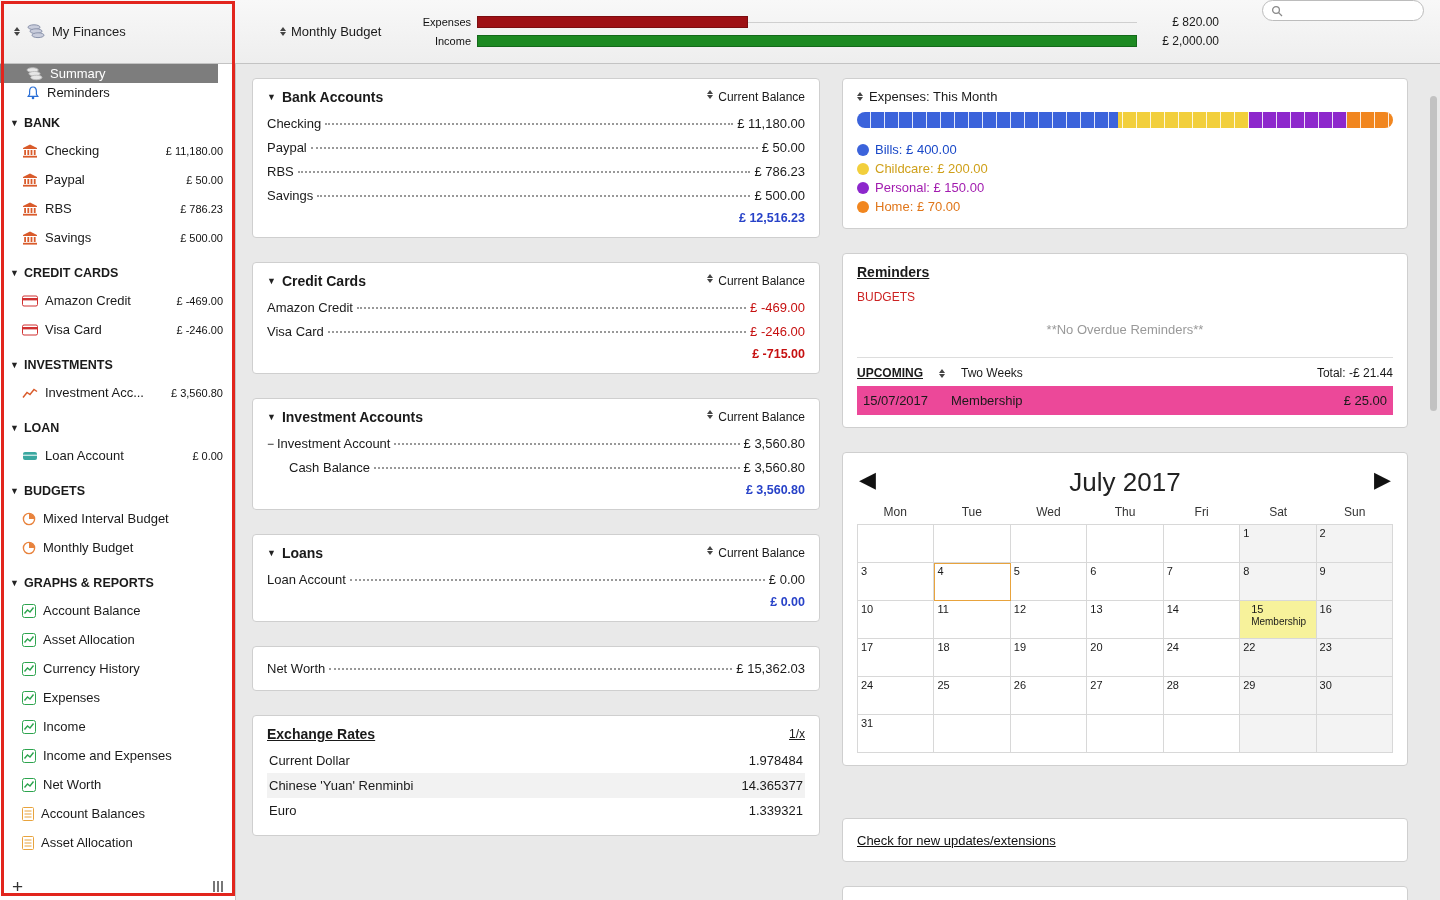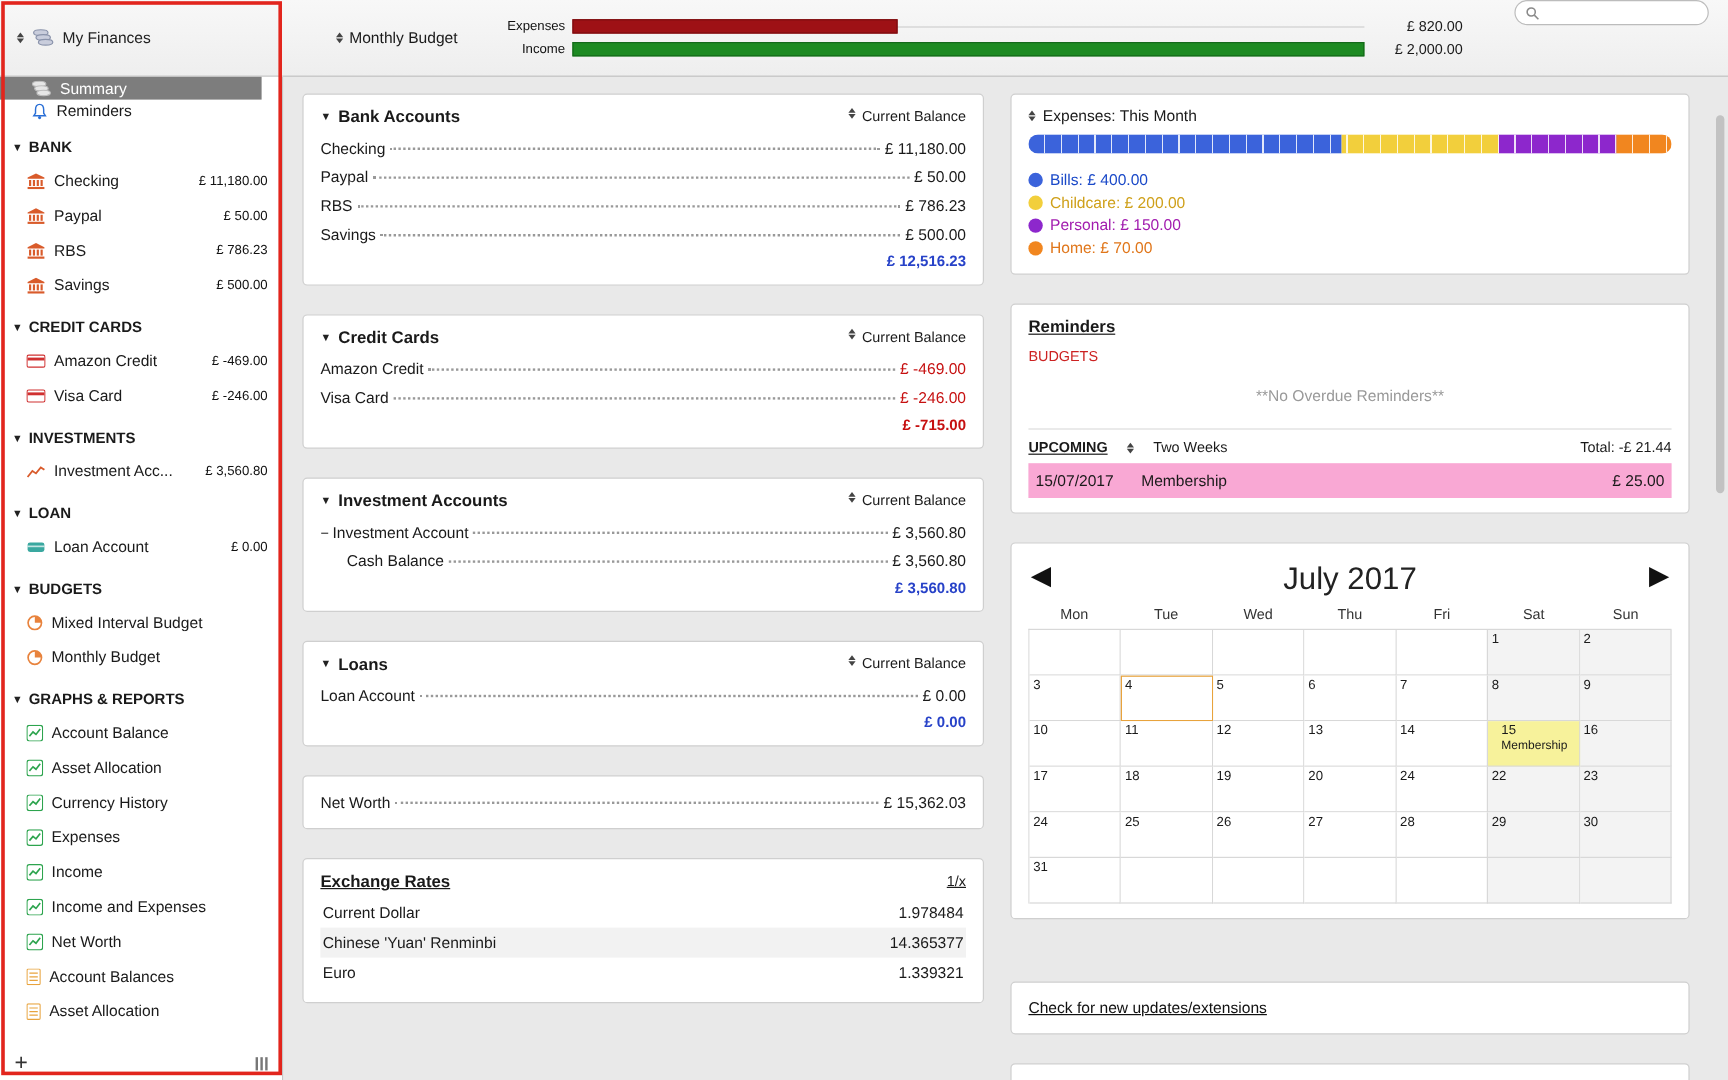--- a/index.html
+++ b/index.html
@@ -90,21 +90,21 @@
   .legend-row { display:flex; align-items:center; gap:6px; font-size:13px; padding:2px 0; }
   .dot { width:12px; height:12px; border-radius:50%; flex:none; }
 
   .rem-title { font-size:14px; font-weight:bold; text-decoration:underline; }
   .overdue { color:#cc2222; font-size:12px; margin-top:10px; }
   .no-overdue { text-align:center; color:#999; font-size:13px; margin:18px 0 20px; }
   .upcoming-row { display:flex; align-items:center; gap:16px; font-size:12px;
     border-top:1px solid #ddd; padding:8px 0 6px; }
   .upcoming-lbl { font-weight:bold; text-decoration:underline; }
   .upcoming-total { margin-left:auto; font-size:12px; }
-  .rem-item { display:flex; font-size:13px; background:#f9a8d4; padding:7px 6px;justify-content:center; }
+  .rem-item { display:flex; font-size:13px; background:#ec4899; padding:7px 6px;justify-content:center; }
   .rem-date { width:88px; }
   .rem-name { flex:1; }
 
   .cal-head { position:relative; height:38px; display:flex; align-items:center; justify-content:center; }
   .cal-title { font-size:26px; color:#222; }
   .cal-prev,.cal-next { position:absolute; top:4px; font-size:22px; color:#111; cursor:default; }
   .cal-prev { left:2px; } .cal-next { right:2px; }
   .cal-dayrow { display:grid; grid-template-columns:repeat(7,1fr); font-size:12px; color:#333;
     text-align:center; padding:4px 0 5px; }
   .cal-grid { display:grid; grid-template-columns:repeat(7,1fr); border-top:1px solid #d8d8d8;

